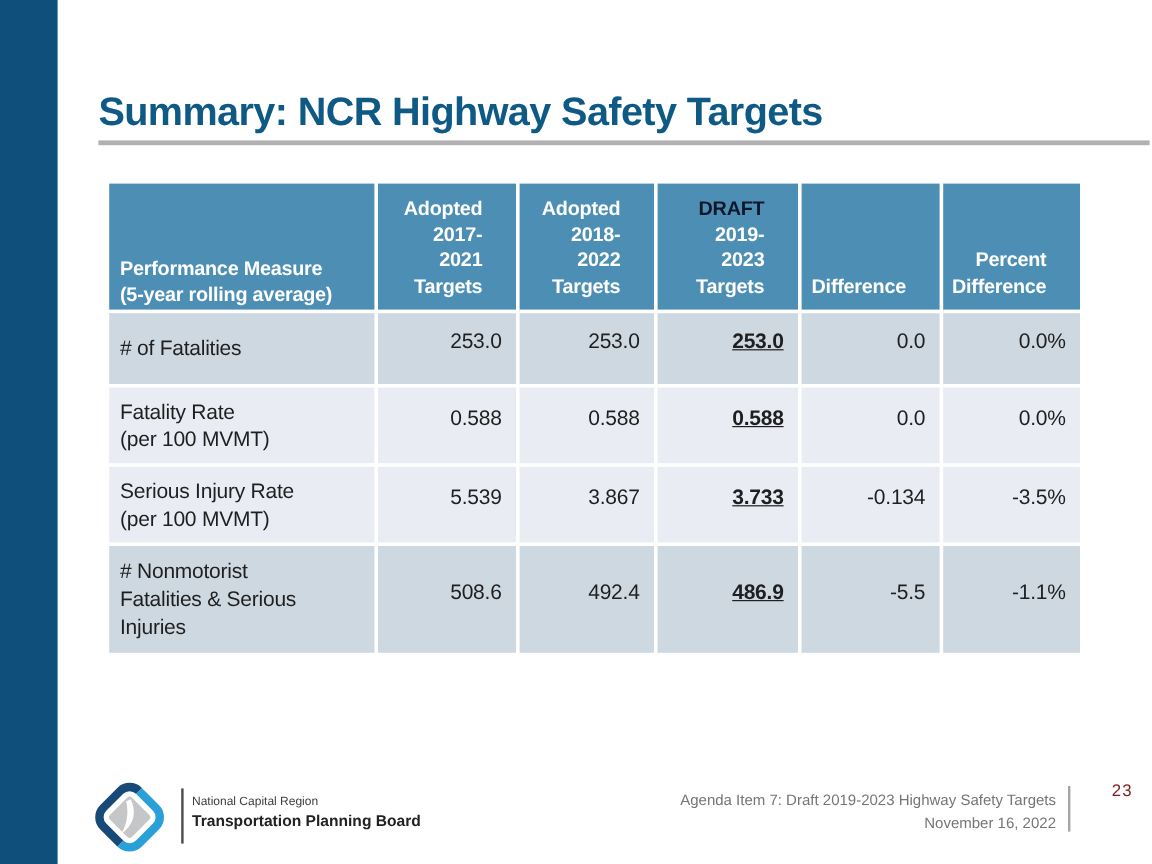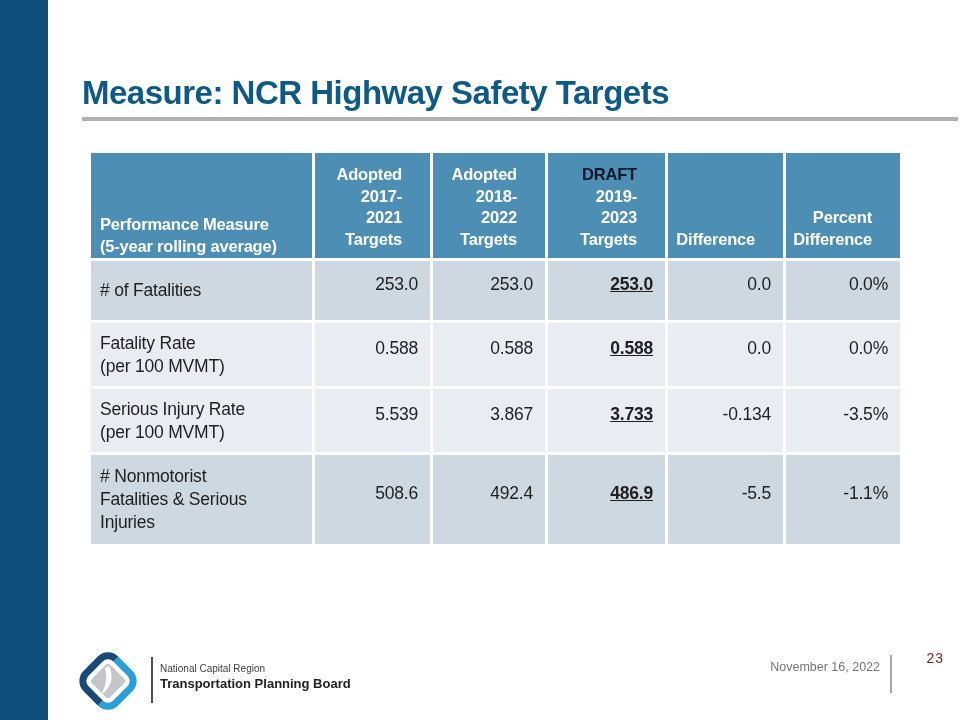--- a/index.html
+++ b/index.html
@@ -61,21 +61,21 @@
   .page-number{
     position:absolute;left:900px;top:650px;width:44px;text-align:right;
     font-size:14px;color:#7f1d1d;letter-spacing:1px;
   }
 </style>
 </head>
 <body>
 
 <div class="accent-bar"></div>
 
-<h1 class="slide-title">Measure: NCR Highway Safety Targets</h1>
+<h1 class="slide-title">Summary: NCR Highway Safety Targets</h1>
 <div class="title-rule"></div>
 
 <table class="targets">
   <colgroup>
     <col style="width:224px">
       <col style="width:118px">
       <col style="width:115px">
     <col style="width:120px">
       <col style="width:118px">
       <col style="width:117px">
@@ -148,16 +148,17 @@
   </g>
   <path d="M33 17 C 38 28 36 38 25 46 C 31 36 31 26 29 19 Z" fill="#ffffff"></path>
 </svg>
 <div class="logo-sep"></div>
 <div class="org-text">
   <div class="org-line1">National Capital Region</div>
   <div class="org-line2">Transportation Planning Board</div>
 </div>
 
 <div class="agenda-text">
+  <div>Agenda Item 7: Draft 2019-2023 Highway Safety Targets</div>
   <div>November 16, 2022</div>
 </div>
 <div class="page-sep"></div>
 <div class="page-number">23</div>
 
 </body></html>

